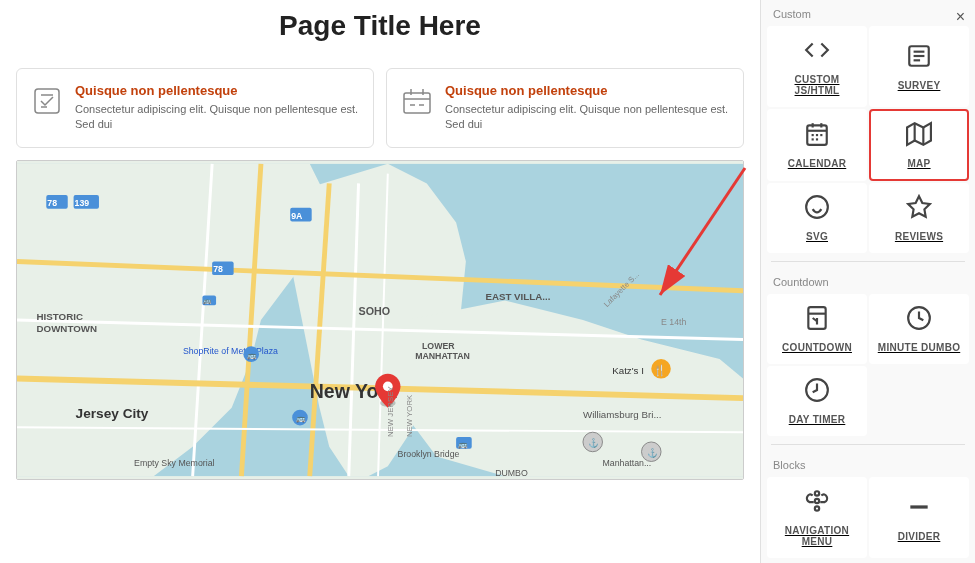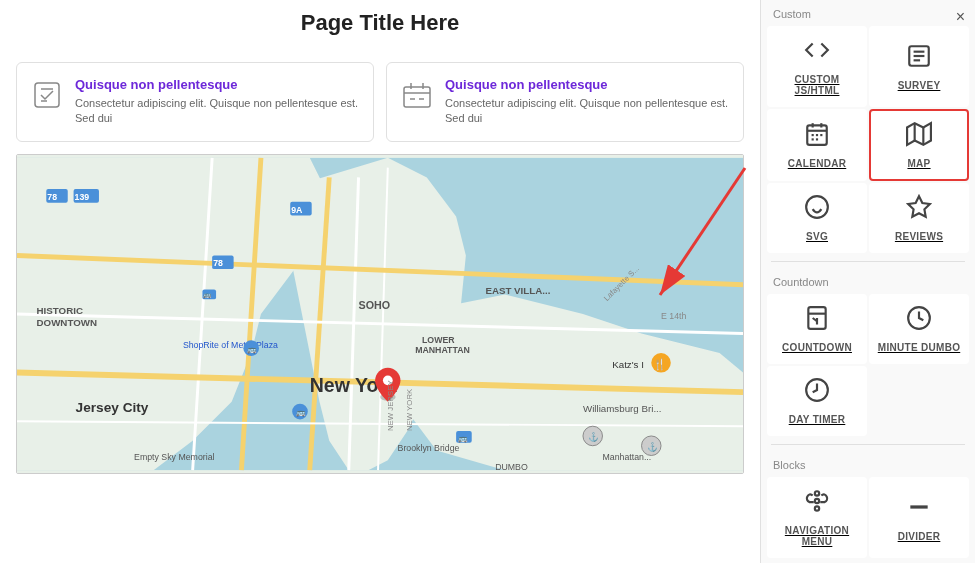--- a/index.html
+++ b/index.html
@@ -22,21 +22,21 @@
       background: #fff;
       overflow: hidden;
     }
 
     .page-header {
       text-align: center;
       padding: 10px 20px 8px;
     }
 
     .page-title {
-      font-size: 22px;
+      font-size: 28px;
       font-weight: bold;
       color: #222;
       margin-bottom: 6px;
     }
 
     .page-subtitle {
       font-size: 13px;
       color: #666;
       line-height: 1.5;
       max-width: 480px;
@@ -70,21 +70,21 @@
     }
 
     .card-icon svg {
       width: 32px;
       height: 32px;
     }
 
     .card-text h3 {
       font-size: 13px;
       font-weight: bold;
-      color: #6d28d9;
+      color: #c2410c;
       margin-bottom: 4px;
     }
 
     .card-text p {
       font-size: 11px;
       color: #666;
       line-height: 1.4;
     }
 
     .map-container {

